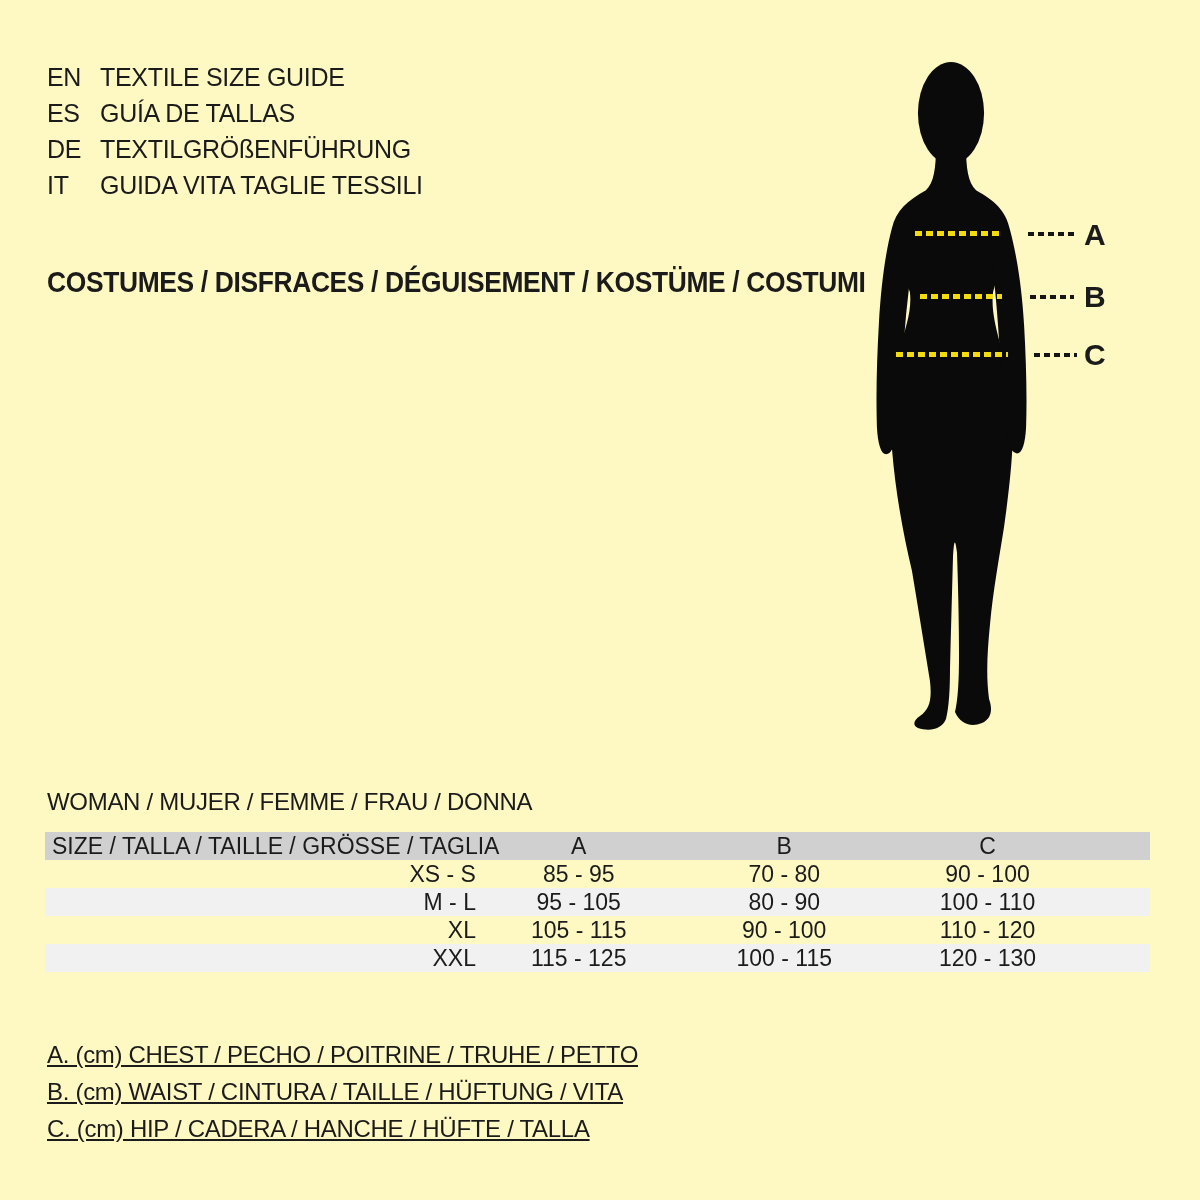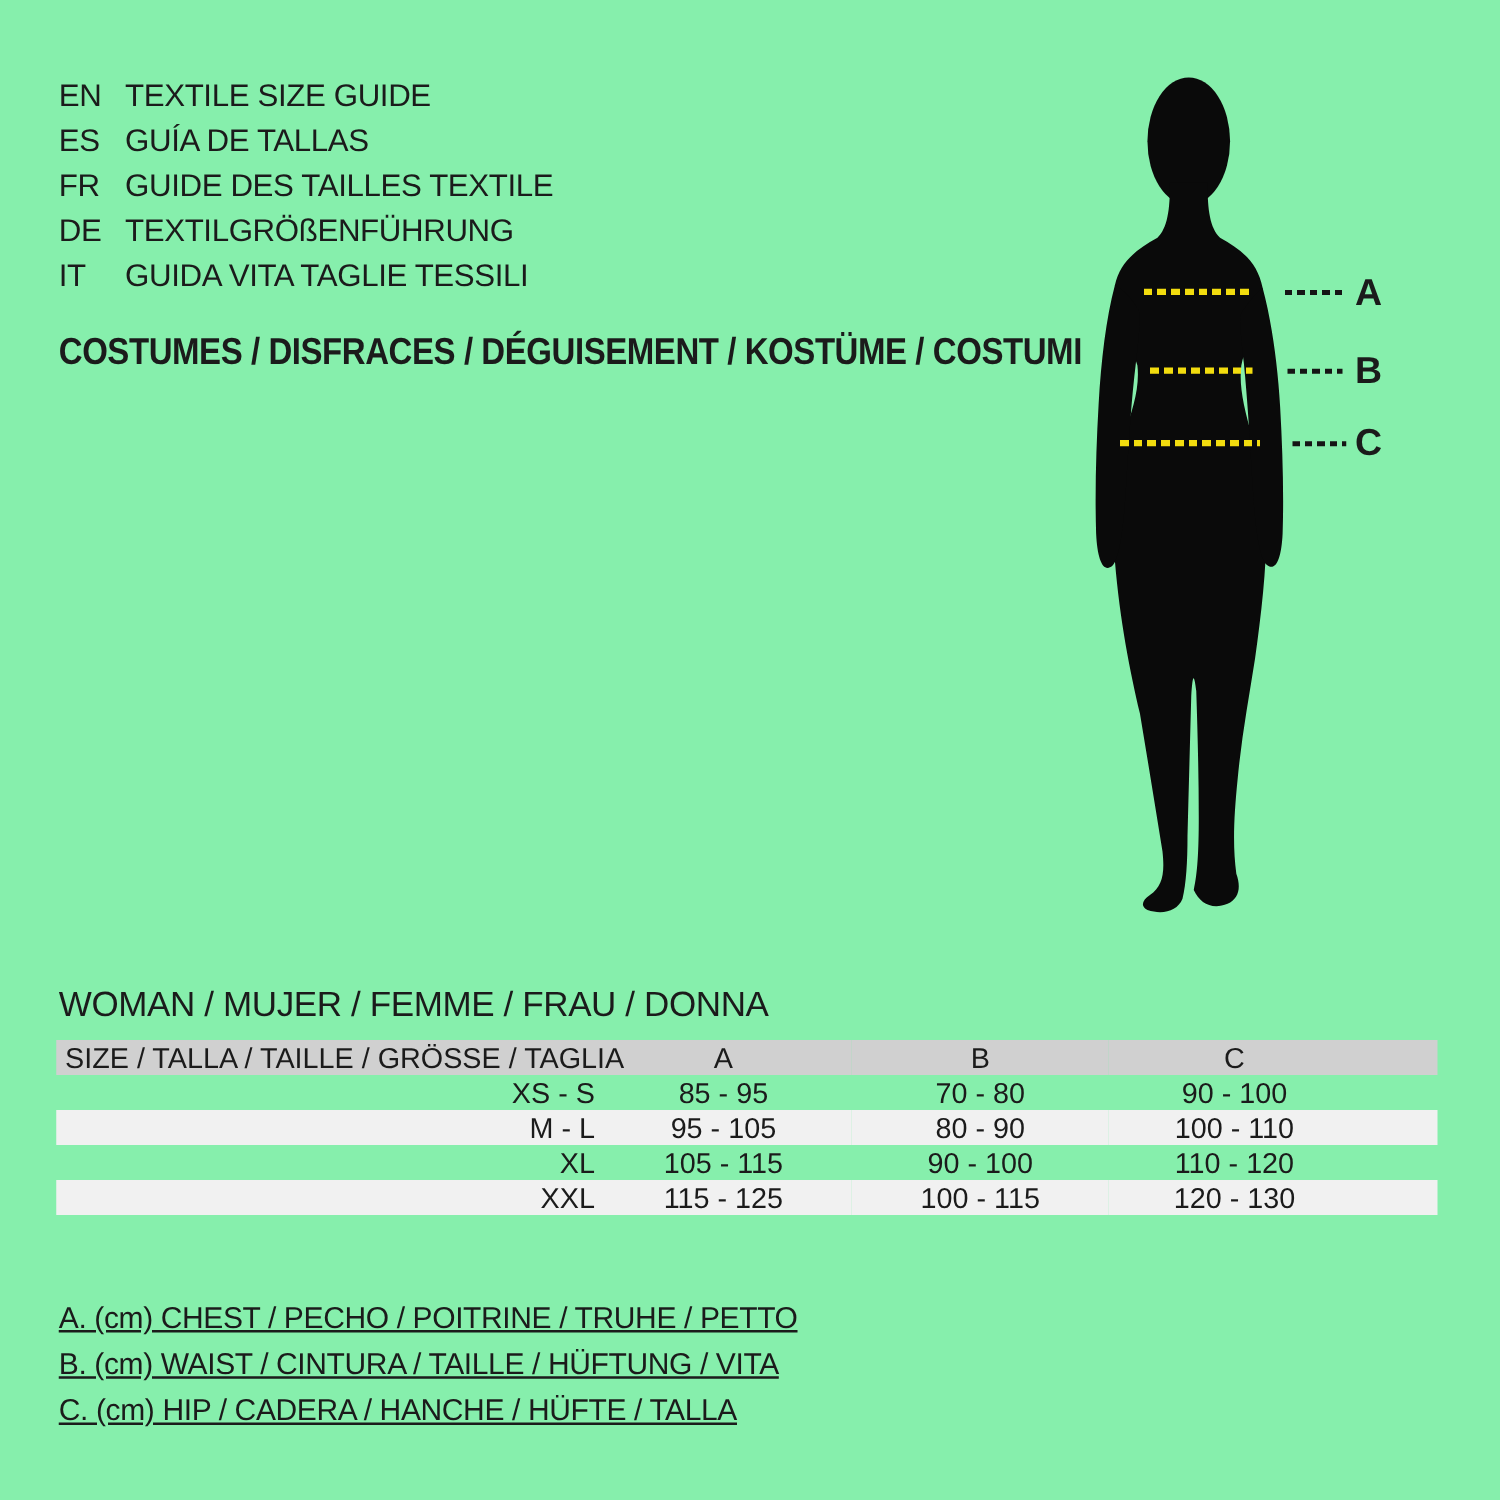--- a/index.html
+++ b/index.html
@@ -7,21 +7,21 @@
     --yellow:#F2DC0E;
     --header-bg:#d0d0d0;
     --alt-bg:#f1f1f1;
     --sil:#0a0a0a;
   }
   *{margin:0;padding:0;box-sizing:border-box;}
   html,body{background:#fff;}
   .page{
     position:relative;
     width:1200px;height:1200px;
-    background:#86efac;
+    background:#fef9c3;
     font-family:"Liberation Sans","DejaVu Sans",sans-serif;
     color:var(--text);
     overflow:hidden;
   }
   
   .lang-list{position:absolute;left:47px;top:59px;}
   .lang-row{display:flex;height:36px;line-height:36px;font-size:25px;font-weight:500;letter-spacing:-0.3px;}
   .lang-code{width:53px;flex:0 0 53px;}
   
   .costumes{
@@ -30,21 +30,21 @@
     transform:scaleX(0.88);transform-origin:0 0;white-space:nowrap;
   }
   
   .silhouette{position:absolute;left:851px;top:58px;width:202px;height:676px;}
   .dash-yellow{position:absolute;height:5px;
     background:repeating-linear-gradient(90deg,var(--yellow) 0 7px,transparent 7px 11px);}
   .dash-black{position:absolute;height:4px;
     background:repeating-linear-gradient(90deg,#151515 0 6px,transparent 6px 10px);}
   .measure-label{position:absolute;font-size:30px;font-weight:bold;line-height:30px;}
   
-  .woman-heading{position:absolute;left:47px;top:788px;font-size:28px;font-weight:500;letter-spacing:-0.3px;}
+  .woman-heading{position:absolute;left:47px;top:788px;font-size:24px;font-weight:500;letter-spacing:-0.3px;}
   
   .size-table{
     position:absolute;left:45px;top:832px;width:1105px;
     border-collapse:collapse;table-layout:fixed;
     font-size:23px;
   }
   .size-table col.c-label{width:39%;}
   .size-table col.c-a{width:18.6%;}
   .size-table col.c-b{width:18.6%;}
   .size-table col.c-c{width:18.2%;}
@@ -67,24 +67,20 @@
 <div class="page">
 
   <div class="lang-list">
     <div class="lang-row">
       <span class="lang-code">EN</span>
       <span class="lang-label">TEXTILE SIZE GUIDE</span>
     </div>
     <div class="lang-row">
       <span class="lang-code">ES</span>
       <span class="lang-label">GUÍA DE TALLAS</span>
-    </div>
-    <div class="lang-row">
-      <span class="lang-code">FR</span>
-      <span class="lang-label">GUIDE DES TAILLES TEXTILE</span>
     </div>
     <div class="lang-row">
       <span class="lang-code">DE</span>
       <span class="lang-label">TEXTILGRÖßENFÜHRUNG</span>
     </div>
     <div class="lang-row">
       <span class="lang-code">IT</span>
       <span class="lang-label">GUIDA VITA TAGLIE TESSILI</span>
     </div>
   </div>

